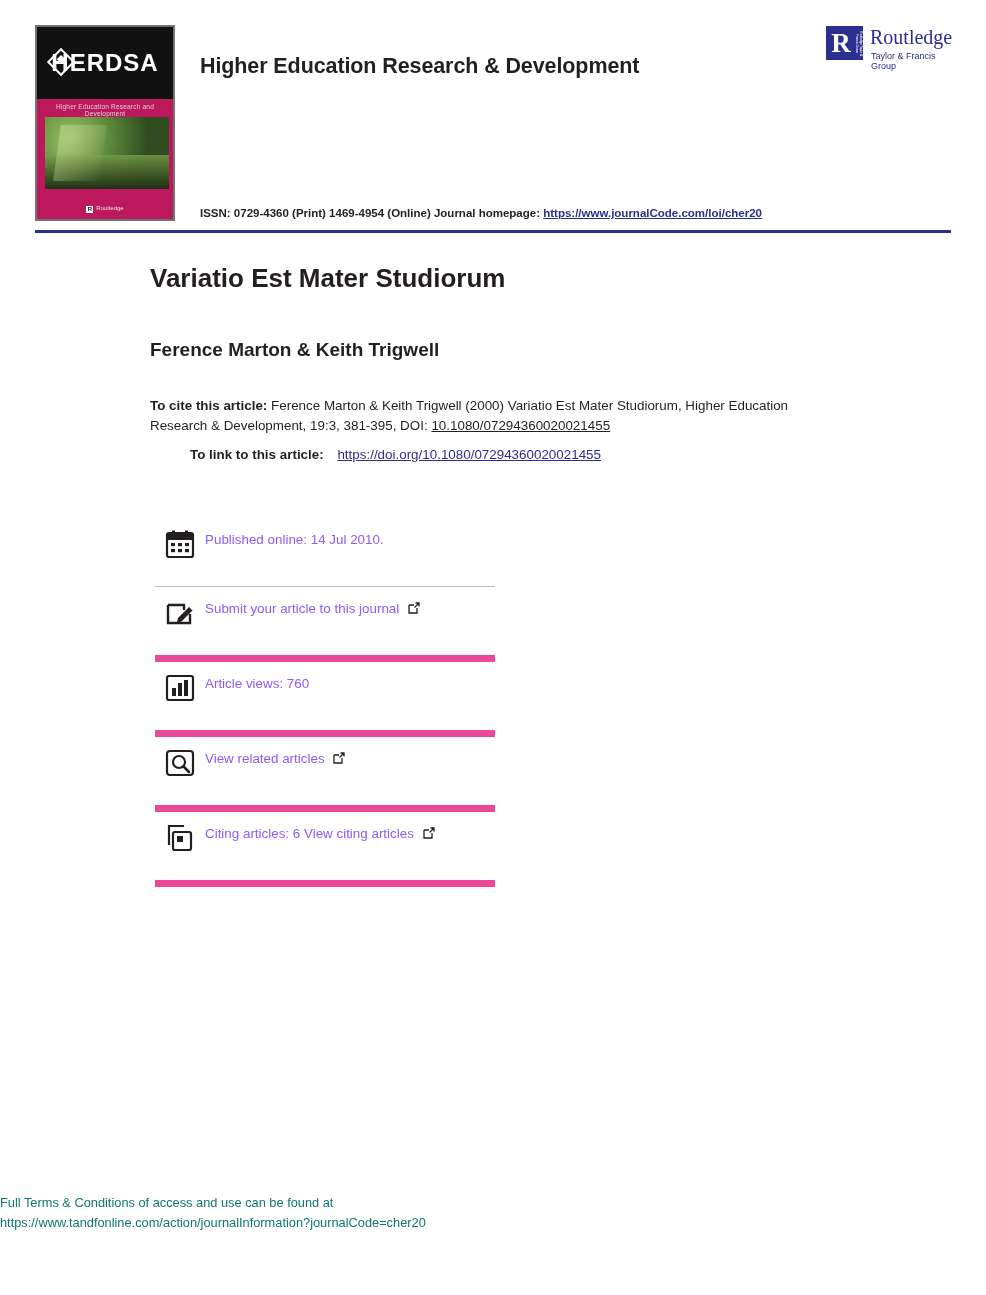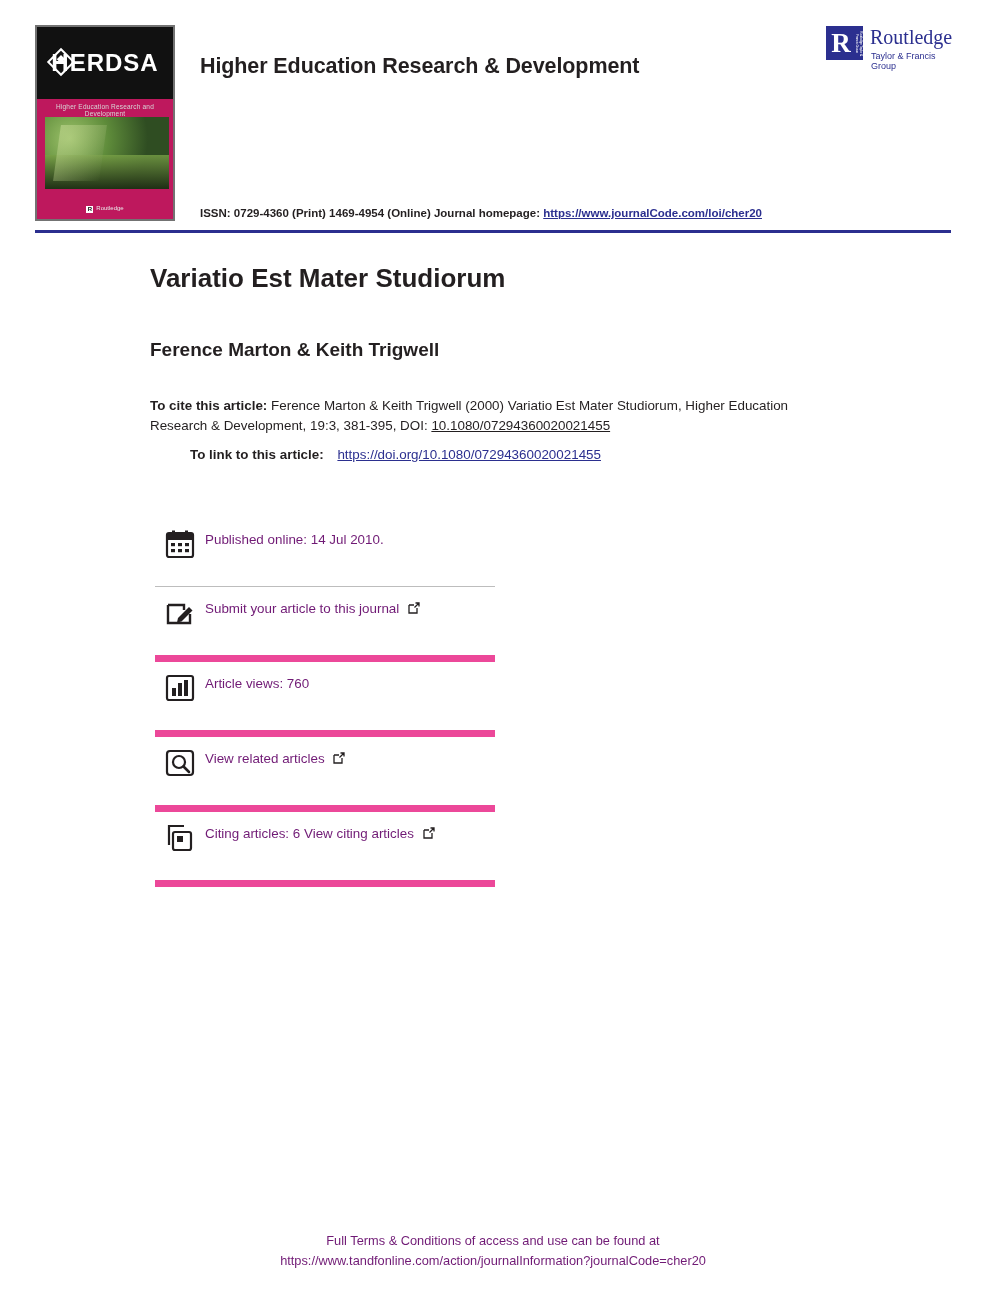--- a/index.html
+++ b/index.html
@@ -275,43 +275,43 @@
     left: 10px;
     top: 11px;
     width: 30px;
     height: 30px;
   }
   .metric-label {
     position: absolute;
     left: 50px;
     top: 14px;
     font-size: 13.4px;
-    color: #701a75;
+    color: #8b5cf6;
     white-space: nowrap;
   }
   .ext {
     display: inline-block;
     margin-left: 5px;
     position: relative;
     width: 12px;
     height: 12px;
     vertical-align: -1px;
   }
   .ext svg { display: block; }
 
   
   .footer {
     position: absolute;
     left: 0;
-    top: 1231px;
+    top: 1193px;
     width: 986px;
-    text-align: center;
+    text-align: left;
     font-size: 12.8px;
     line-height: 20px;
-    color: #701a75;
+    color: #0f766e;
   }
 </style>
 </head>
 <body>
 
 <div class="page">
 
   <div class="header">
 
     <div class="cover">

